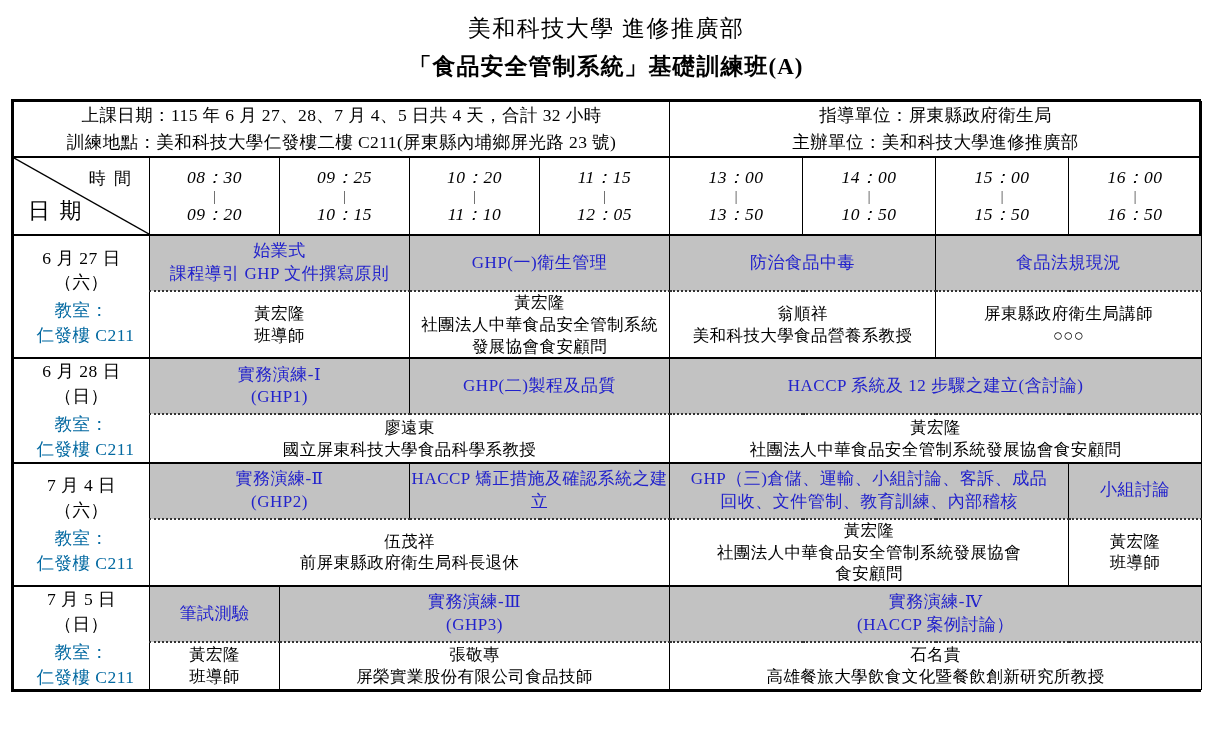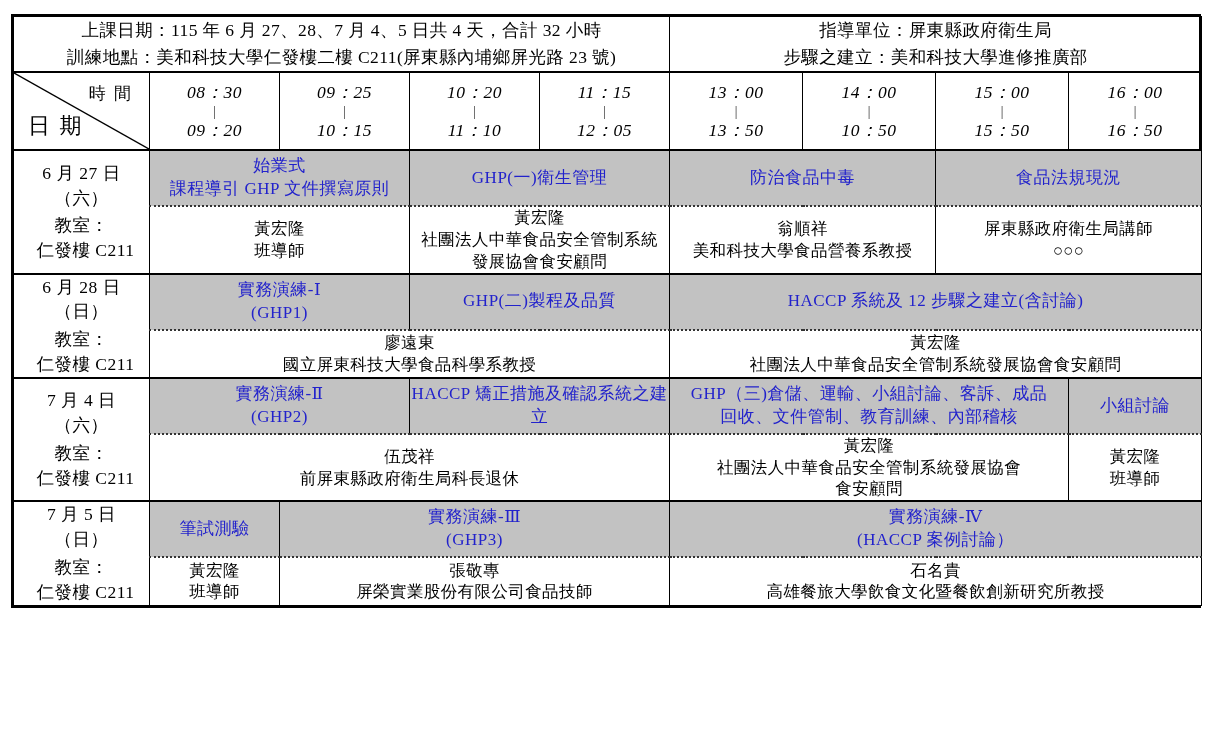--- a/index.html
+++ b/index.html
@@ -120,21 +120,21 @@
   .day-cell {
     font-size: 17.5px;
     line-height: 1.42;
     letter-spacing: 0.5px;
     padding: 4px 2px;
   }
   .day-cell .d-date { display: block; color: #000; }
   .day-cell .d-dow  { display: block; color: #000; }
   .day-cell .d-room-label { display: block; margin-top: 3px; }
   .day-cell .d-room { display: block; margin-left: 8px; }
-  .red { color: #000000; }
+  .red { color: #0369a1; }
 
   
   .subj {
     background: #c2c2c2;
     color: #2222cc;
     font-size: 17px;
     line-height: 1.34;
     letter-spacing: 0.5px;
     border-bottom: 2px dotted #333 !important;
     padding: 5px 4px;
@@ -163,20 +163,24 @@
 
   
   tr.row-top > td { border-top: 2.5px solid #000; }
   td.thick-right { border-right: 2.5px solid #000; }
 </style>
 </head>
 <body>
 
 <div class="page">
 
+  <div class="title-block">
+    <div class="title-main">美和科技大學 進修推廣部</div>
+    <div class="title-sub">「食品安全管制系統」基礎訓練班(A)</div>
+  </div>
 
   <div class="table-wrap">
   <table class="sched">
     <colgroup>
       <col style="width:136px">
       <col style="width:130px">
       <col style="width:130px">
       <col style="width:130px">
       <col style="width:130px">
       <col style="width:133px">
@@ -186,21 +190,21 @@
     </colgroup>
 
     <tbody>
           <tr>
       <td class="info-cell" colspan="5">
         <span class="line">上課日期：115 年 6 月 27、28、7 月 4、5 日共 4 天，合計 32 小時</span>
         <span class="line">訓練地點：美和科技大學仁發樓二樓 C211(屏東縣內埔鄉屏光路 23 號)</span>
       </td>
       <td class="info-cell" colspan="4">
         <span class="line">指導單位：屏東縣政府衛生局</span>
-        <span class="line">步驟之建立：美和科技大學進修推廣部</span>
+        <span class="line">主辦單位：美和科技大學進修推廣部</span>
       </td>
     </tr>
 
     <tr class="row-top">
       <td class="corner-cell">
         <svg class="diag" viewBox="0 0 136 76" preserveAspectRatio="none">
           <line x1="0" y1="0" x2="136" y2="76" stroke="#000" stroke-width="1.4"></line>
         </svg>
         <span class="lbl-time">時 間</span>
         <span class="lbl-date">日 期</span>

